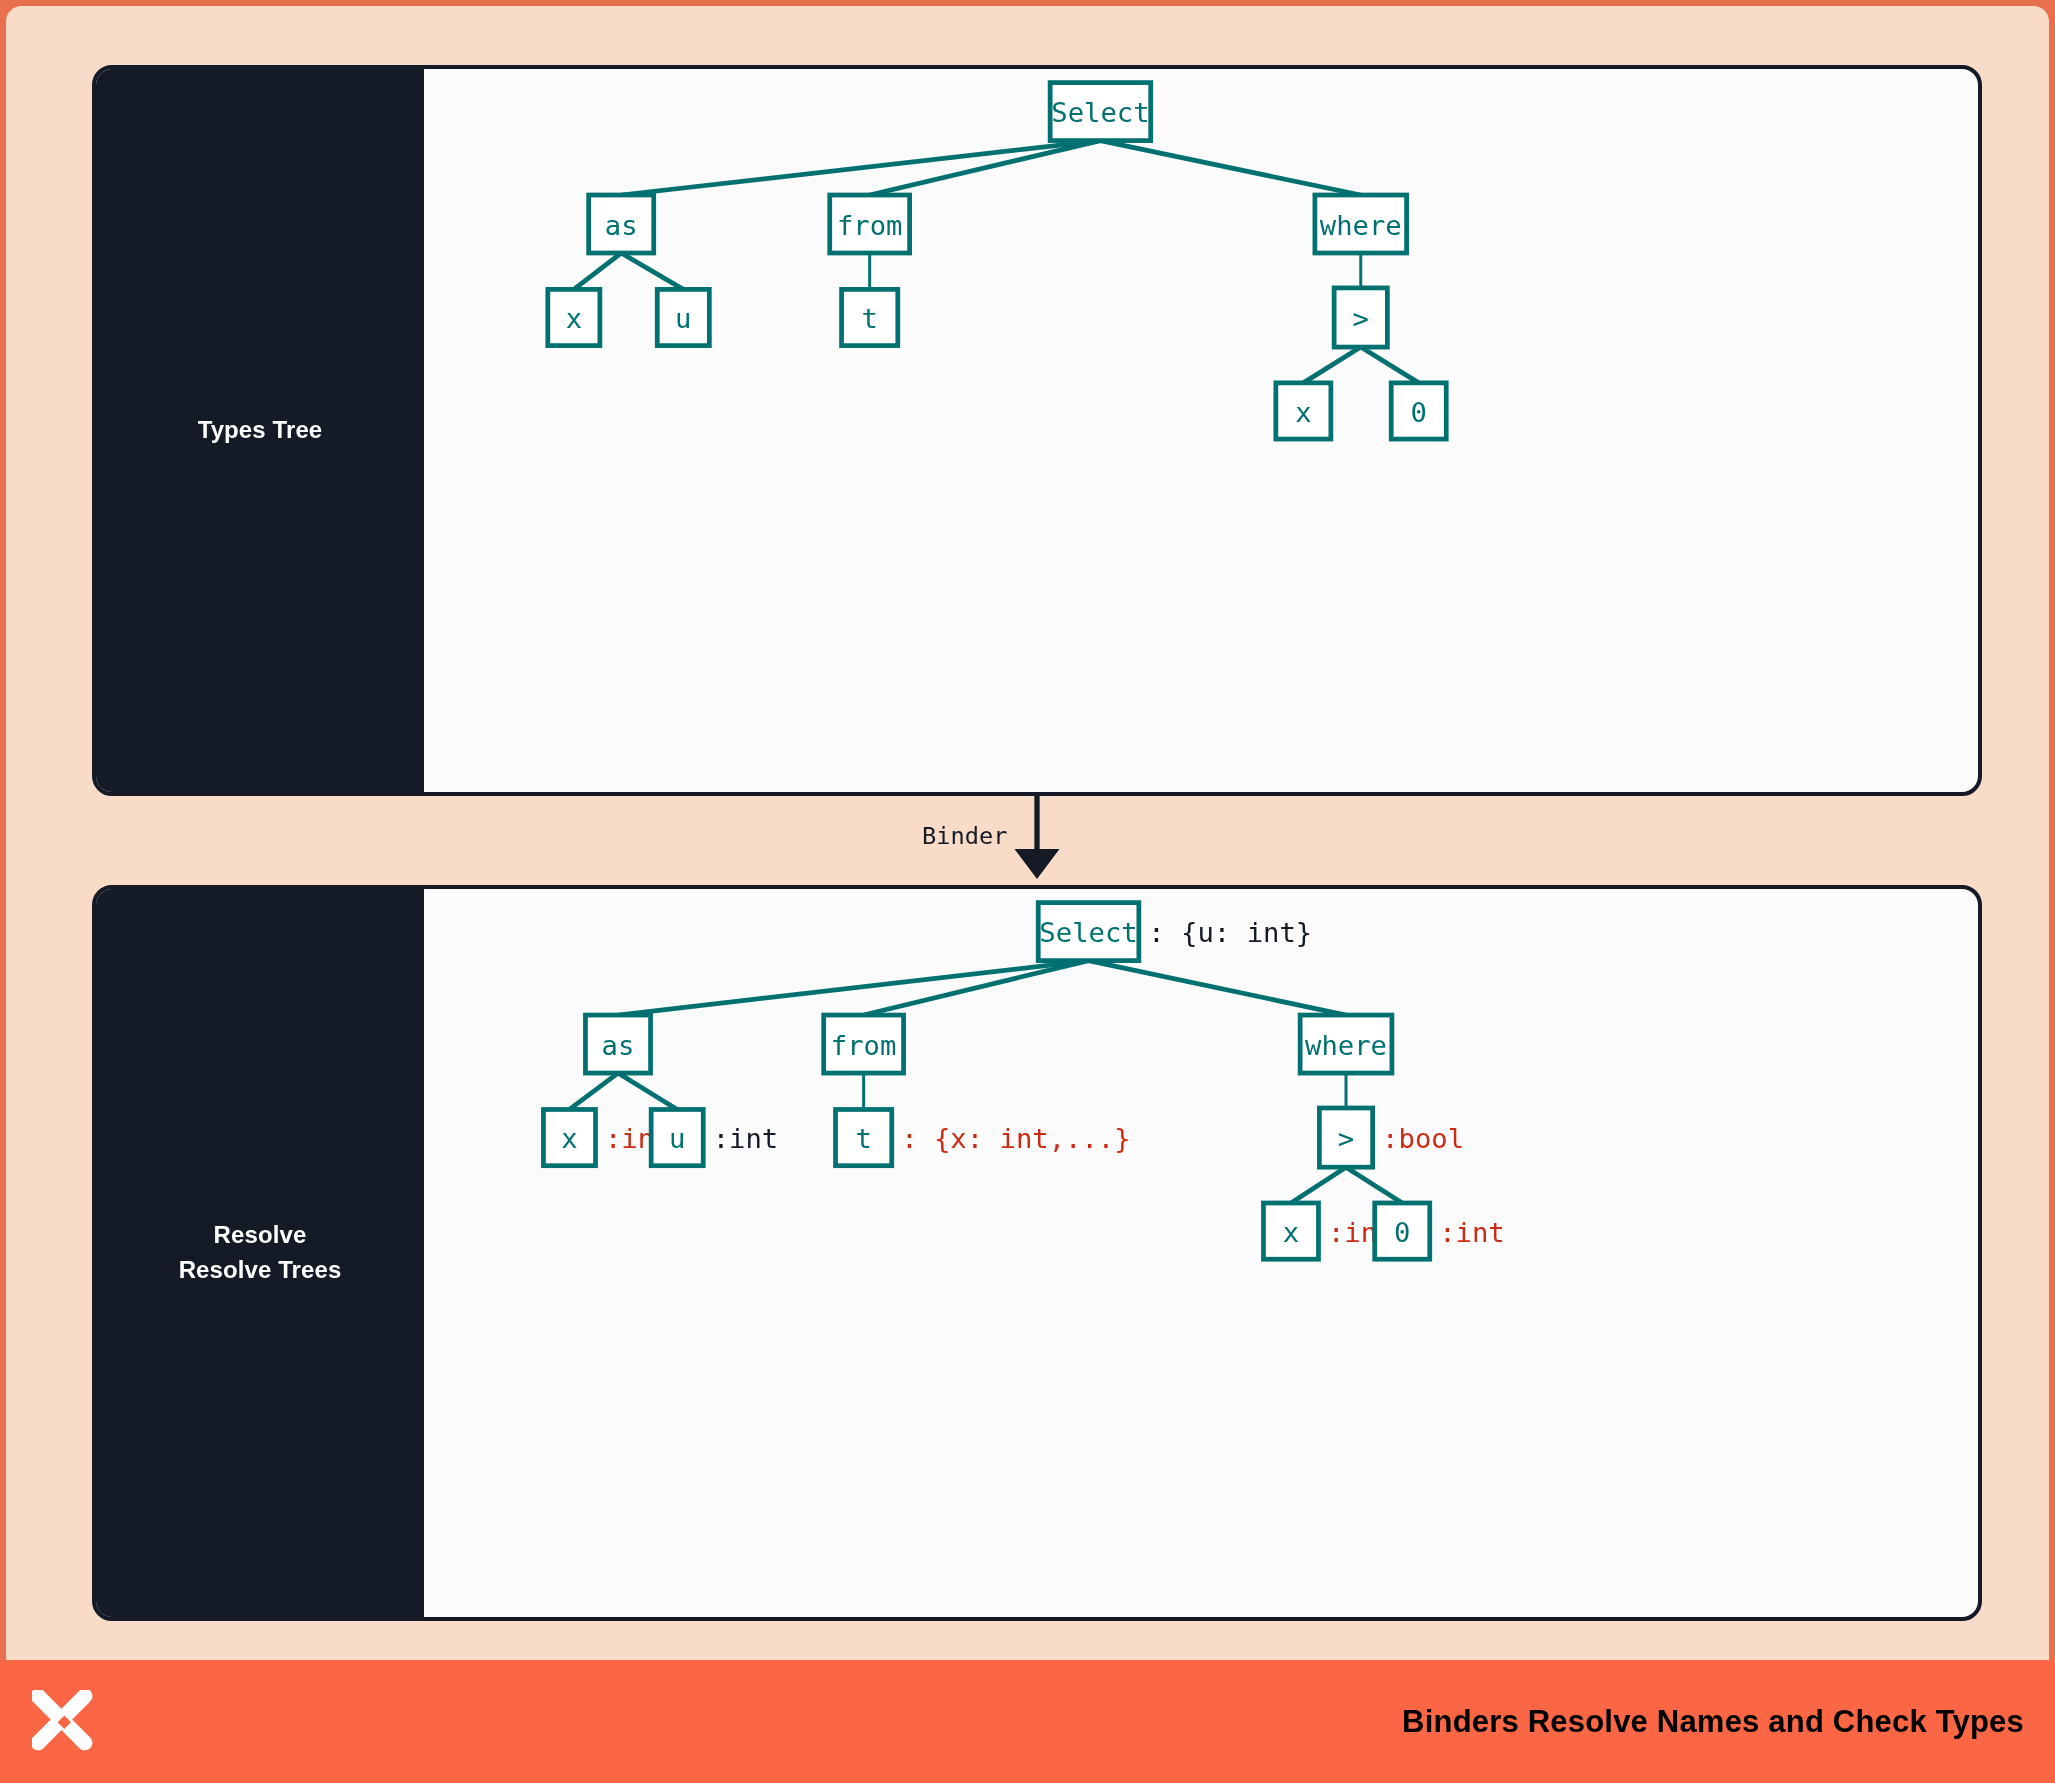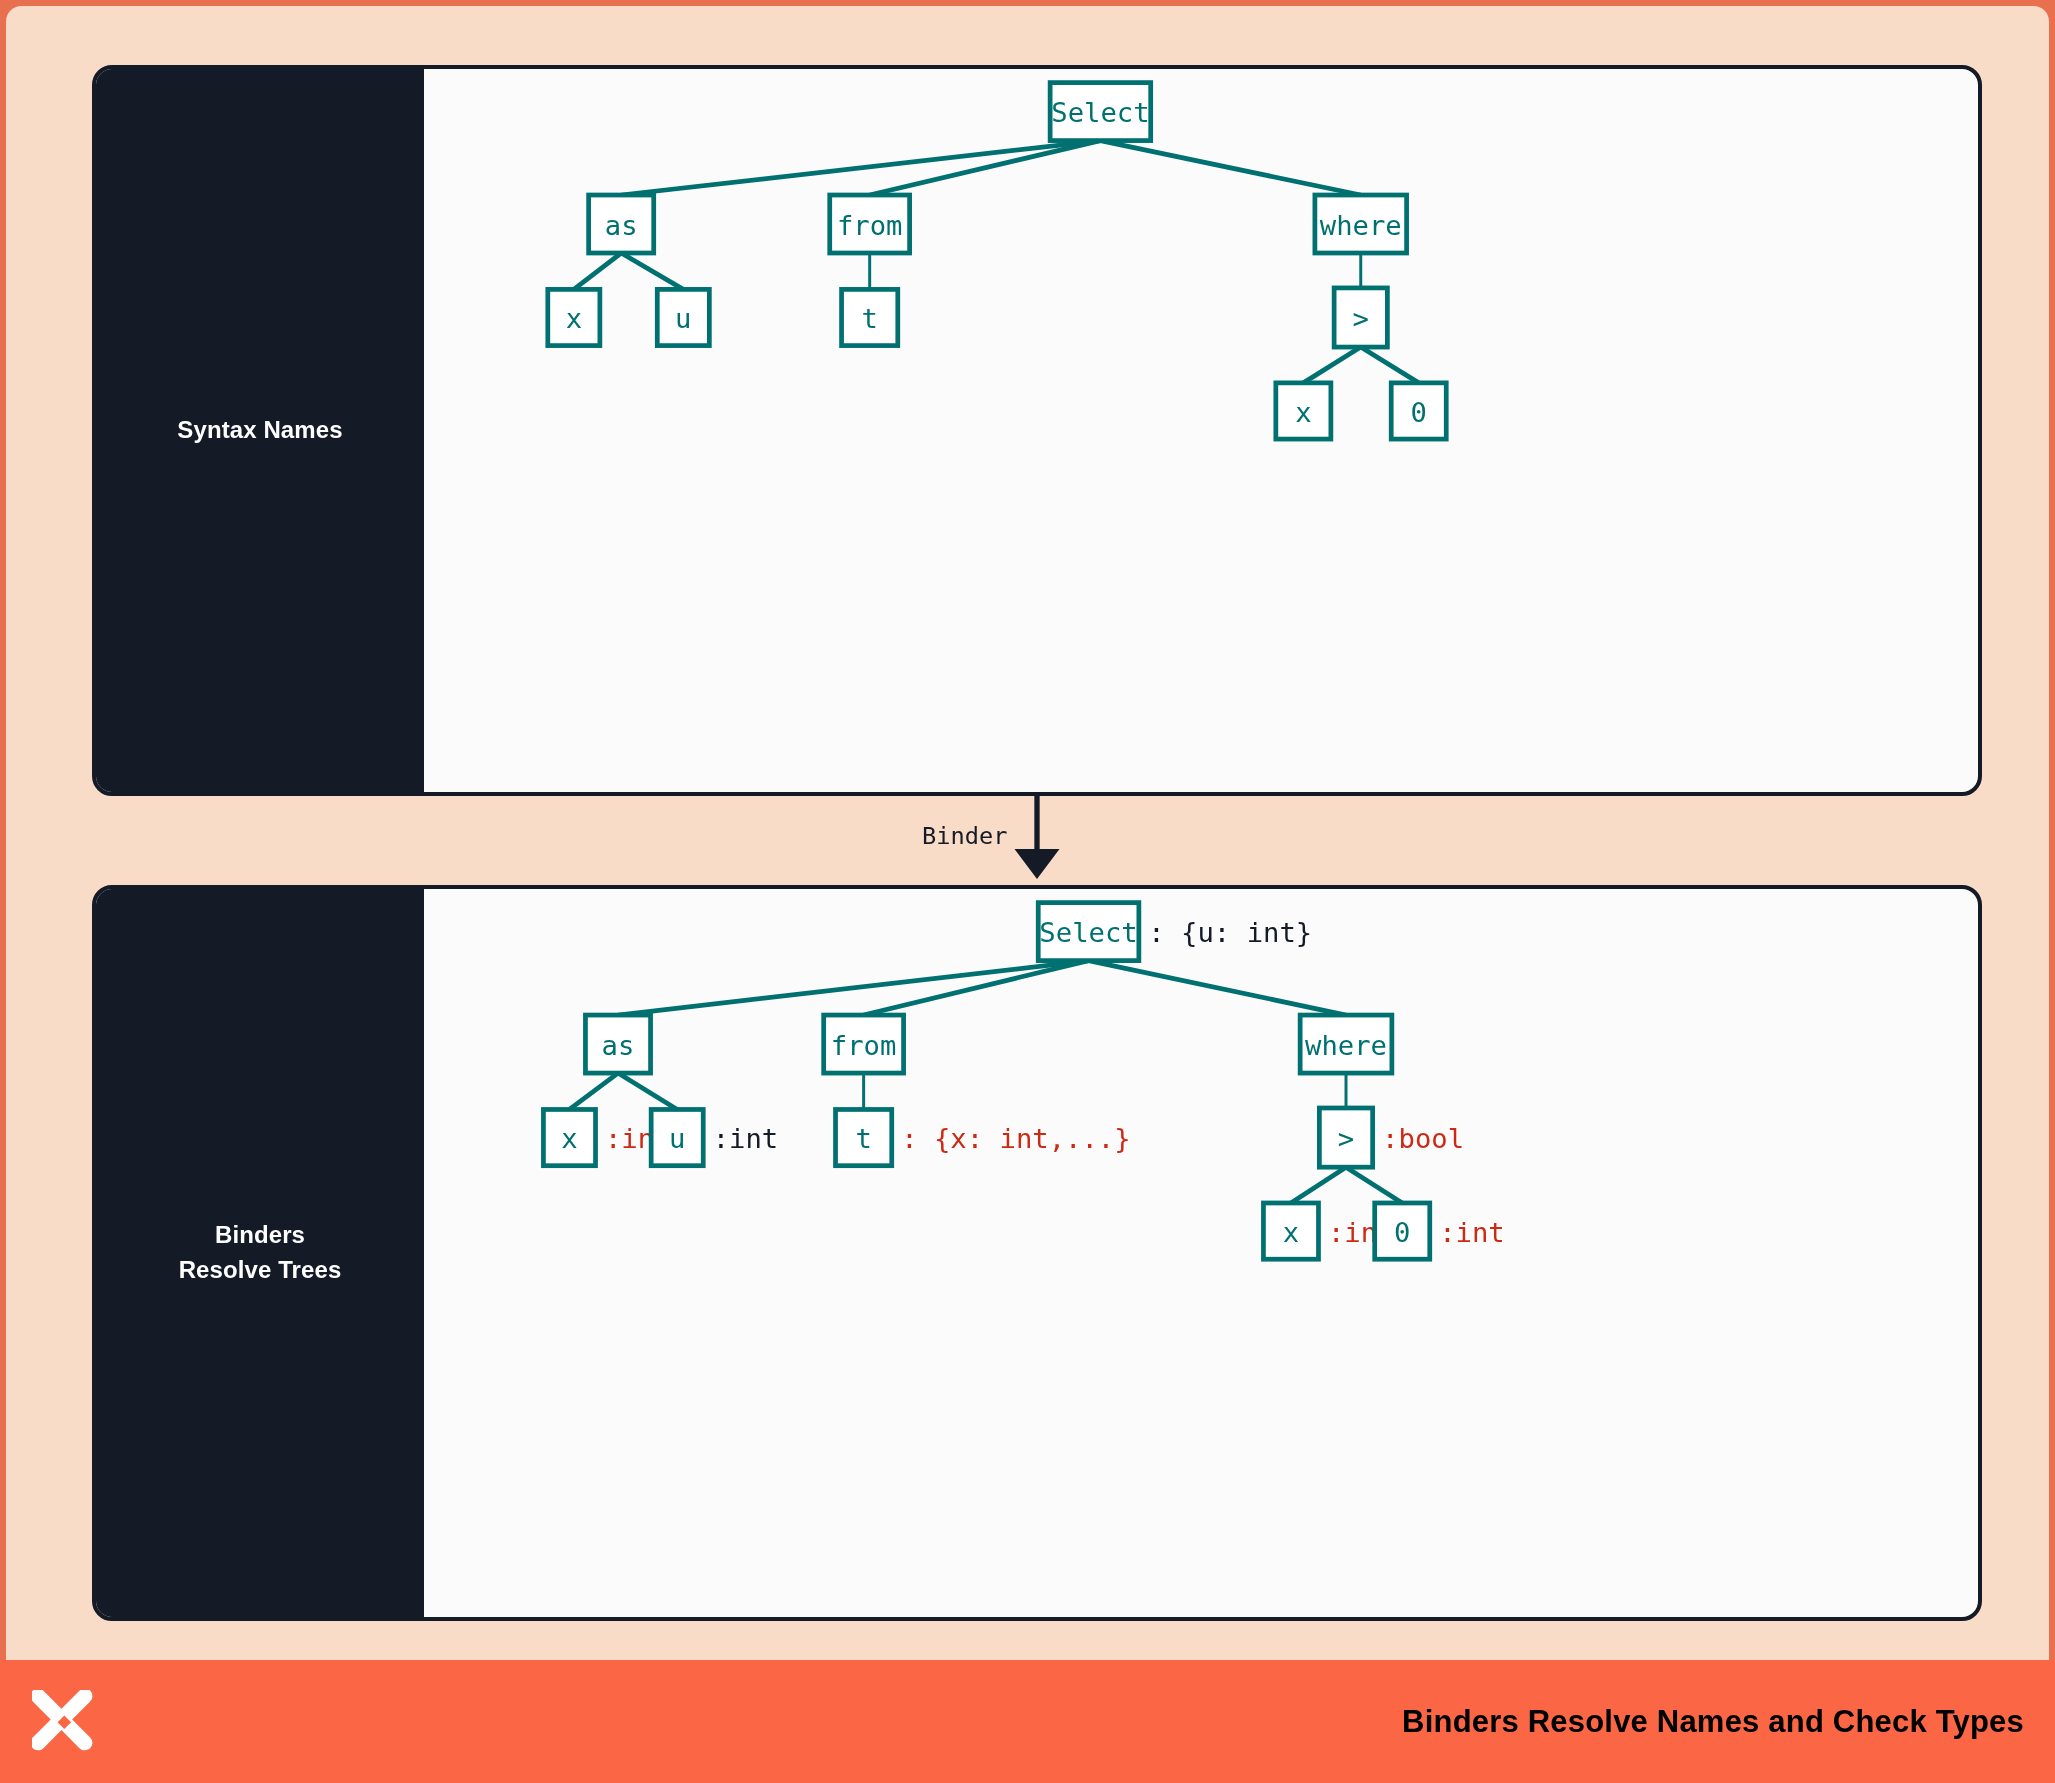--- a/index.html
+++ b/index.html
@@ -100,21 +100,21 @@
   }
 </style>
 </head>
 <body>
 
 <div id="frame">
   <div id="canvas">
 
     <div class="panel" id="panel-top">
       <div class="panel-sidebar">
-        <div class="label">Syntax Names</div>
+        <div class="label">Types Tree</div>
       </div>
       <div class="panel-stage">
         <svg class="tree" id="svg-top" viewBox="0 0 2620 1222" preserveAspectRatio="xMidYMid meet">
             <line x1="1140" y1="121" x2="330" y2="213" class="edge"></line>
             <line x1="1140" y1="121" x2="750" y2="213" class="edge"></line>
             <line x1="1140" y1="121" x2="1580" y2="213" class="edge"></line>
             <line x1="330" y1="311" x2="250" y2="372.5" class="edge"></line>
             <line x1="330" y1="311" x2="435" y2="372.5" class="edge"></line>
             <line x1="750" y1="311" x2="750" y2="372.5" class="edge-thin"></line>
             <line x1="1580" y1="311" x2="1580" y2="370" class="edge-thin"></line>
@@ -168,21 +168,21 @@
       <svg viewBox="0 0 3196 150" preserveAspectRatio="none">
         <line x1="1598" y1="0" x2="1598" y2="108" stroke="#141A26" stroke-width="9"></line>
         <polygon points="1560,96 1636,96 1598,150" fill="#141A26"></polygon>
         <text class="binder-label" x="1548" y="72">Binder</text>
       </svg>
     </div>
 
     <div class="panel" id="panel-bottom">
       <div class="panel-sidebar">
         <div class="label" id="sidebar-label-bottom">
-            <div>Binders</div>
+            <div>Resolve</div>
             <div>Resolve Trees</div>
           </div>
       </div>
       <div class="panel-stage">
         <svg class="tree" id="svg-bottom" viewBox="0 0 2620 1230" preserveAspectRatio="xMidYMid meet">
             <line x1="1120" y1="121" x2="325" y2="213" class="edge"></line>
             <line x1="1120" y1="121" x2="740" y2="213" class="edge"></line>
             <line x1="1120" y1="121" x2="1555" y2="213" class="edge"></line>
             <line x1="325" y1="311" x2="243" y2="372.5" class="edge"></line>
             <line x1="325" y1="311" x2="425" y2="372.5" class="edge"></line>

